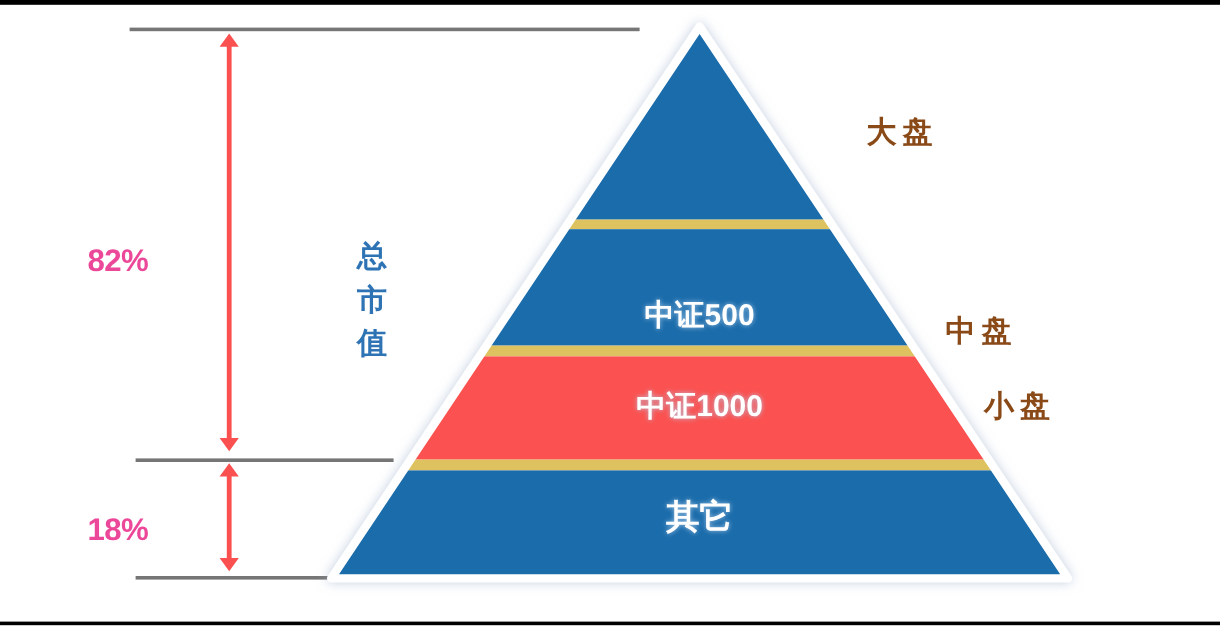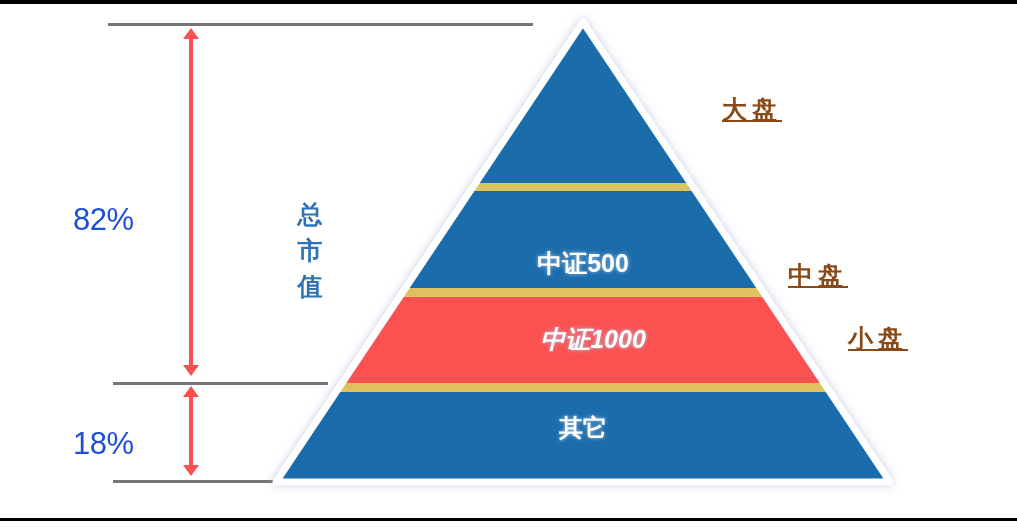--- a/index.html
+++ b/index.html
@@ -65,23 +65,23 @@
   }
   .arrow .head-up   { top: 0;    border-bottom: 11px solid #fa5050; }
   .arrow .head-down { bottom: 0; border-top: 11px solid #fa5050; }
 
   .arrow-82 { top: 28px;  height: 348px; }
   .arrow-18 { top: 386px; height: 90px; }
 
   
   .pct {
     position: absolute;
-    color: #1d4ed8;
-    font-weight: normal;
-    font-size: 31px;
+    color: #ec4899;
+    font-weight: bold;
+    font-size: 26px;
     letter-spacing: -0.5px;
     white-space: nowrap;
   }
   .pct-82 { left: 73px; top: 202px; }
   .pct-18 { left: 73px; top: 426px; }
 
   
   .vlabel {
     position: absolute;
     left: 293px;
@@ -111,37 +111,36 @@
     position: absolute;
     color: #ffffff;
     font-weight: bold;
     text-align: center;
     white-space: pre-line;
     text-shadow: 0 0 4px rgba(180,210,240,0.85);
     line-height: 1.12;
   }
   .tier-0 { left: 483px; top: 112px; width: 200px; font-size: 25px; }
   .tier-1 { left: 473px; top: 222px; width: 220px; font-size: 25px; margin-top: 27px; }
-  .tier-2 { left: 473px; top: 325px; width: 240px; font-size: 25px; font-style: italic; }
-  .tier-3 { left: 473px; top: 415px; width: 220px; font-size: 24px; }
+  .tier-2 { left: 463px; top: 325px; width: 240px; font-size: 25px; }
+  .tier-3 { left: 473px; top: 415px; width: 220px; font-size: 28px; }
 
   
   .cap {
     position: absolute;
     color: #8a4a18;
     font-weight: bold;
     font-size: 25px;
     letter-spacing: 5px;
     white-space: nowrap;
     text-shadow: 0 0 4px rgba(255,255,255,0.9);
-    text-decoration: underline;
   }
   .cap-large { left: 722px; top: 93px; }
   .cap-mid   { left: 788px; top: 220px; margin-top: 39px; }
-  .cap-small { left: 848px; top: 322px; }
+  .cap-small { left: 820px; top: 322px; }
 </style>
 </head>
 <body>
 
 <div class="slide">
 
   <div class="rule-top"></div>
   <div class="rule-bottom"></div>
 
   <div class="guide guide-top"></div>

